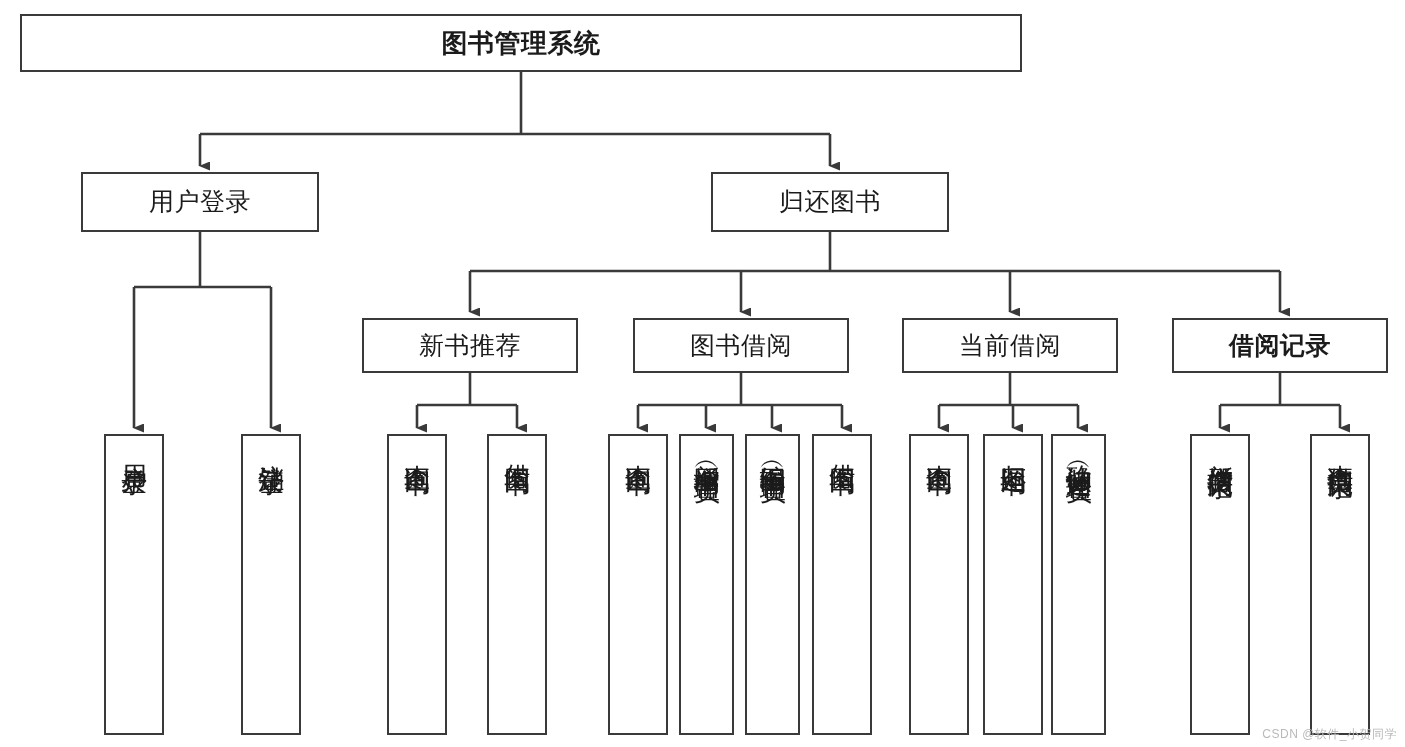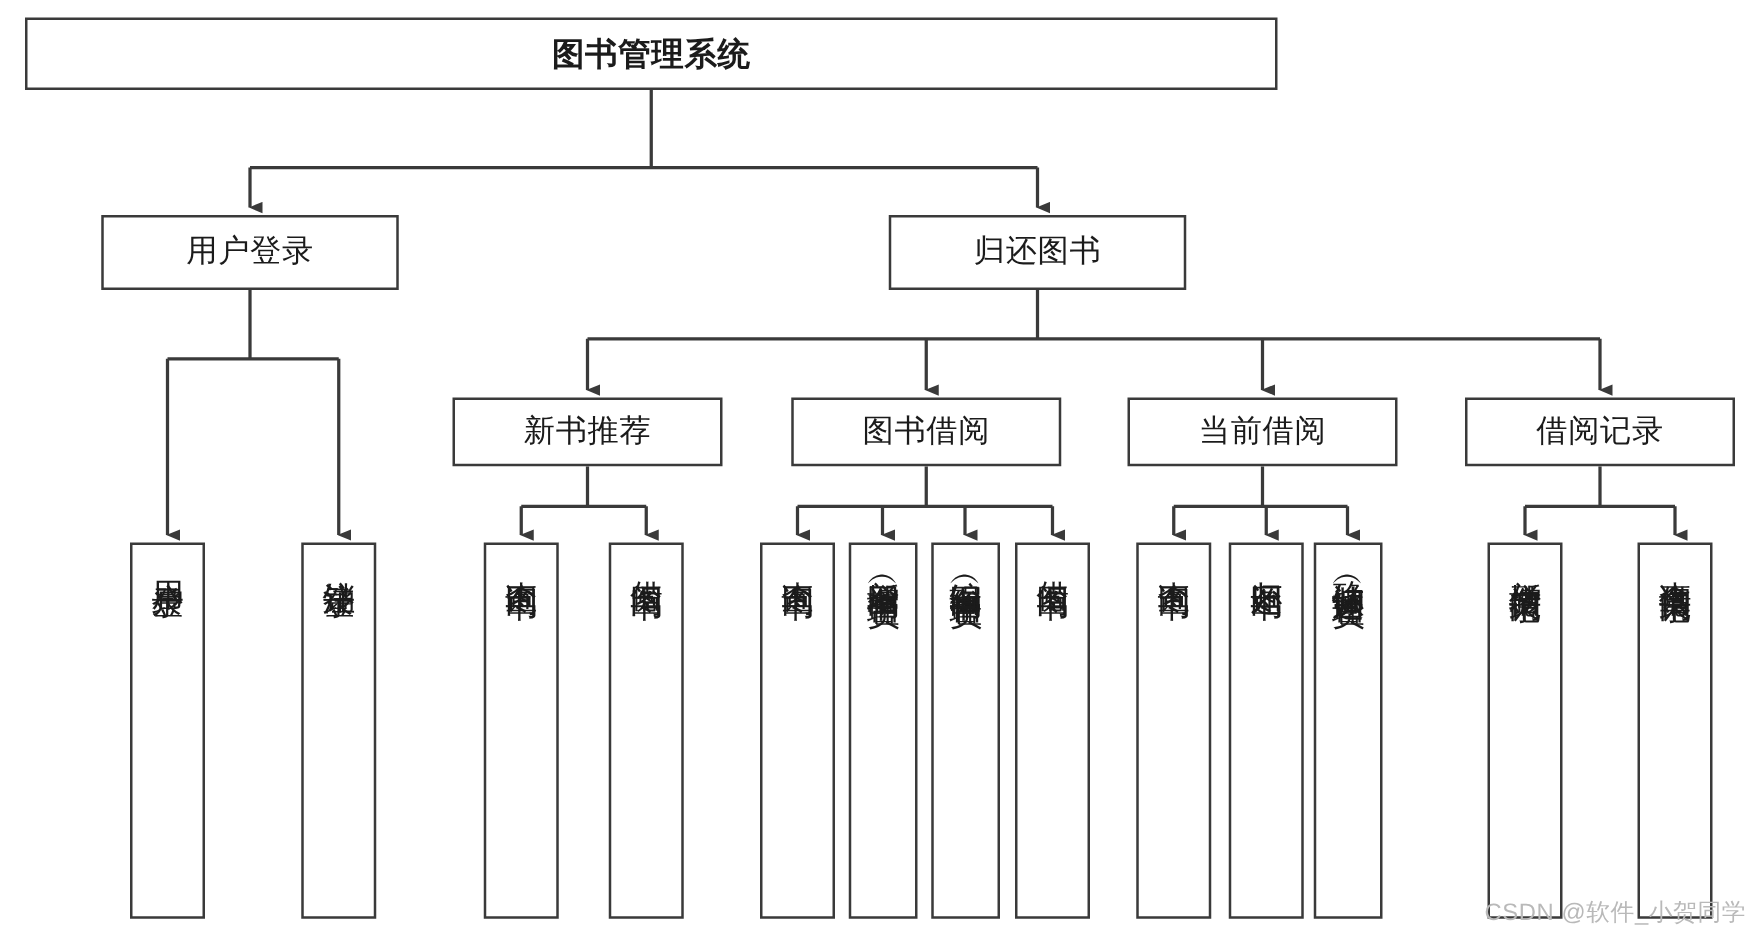--- a/index.html
+++ b/index.html
@@ -54,21 +54,21 @@
     text-orientation: upright;
     font-size: 26px;
     line-height: 1.05;
     letter-spacing: 2px;
   }
   .node.root .lbl { font-size: 26px; }
   .watermark {
     position: absolute;
     right: 8px;
     bottom: 4px;
-    font-size: 19px;
+    font-size: 12px;
     color: #b9b9b9;
     white-space: nowrap;
     letter-spacing: 0.5px;
   }
 </style>
 </head>
 <body>
 
 <div id="canvas">
 
@@ -135,21 +135,21 @@
 
   <div class="node horiz" style="left: 362px; top: 318px; width: 216px; height: 55px;">
     <span class="lbl">新书推荐</span>
   </div>
   <div class="node horiz" style="left: 633px; top: 318px; width: 216px; height: 55px; justify-content: center;">
     <span class="lbl">图书借阅</span>
   </div>
   <div class="node horiz" style="left: 902px; top: 318px; width: 216px; height: 55px;">
     <span class="lbl">当前借阅</span>
   </div>
-  <div class="node horiz" style="left: 1172px; top: 318px; width: 216px; height: 55px;">
+  <div class="node horiz" style="left: 1172px; top: 318px; width: 216px; height: 55px; font-weight: bold;">
     <span class="lbl">借阅记录</span>
   </div>
 
   <div class="node vert" style="left: 104px; top: 434px; width: 60px; height: 301px;">
     <span class="lbl">用户登录</span>
   </div>
   <div class="node vert" style="left: 241px; top: 434px; width: 60px; height: 301px;">
     <span class="lbl">注销登录</span>
   </div>
   <div class="node vert" style="left: 387px; top: 434px; width: 60px; height: 301px;">

